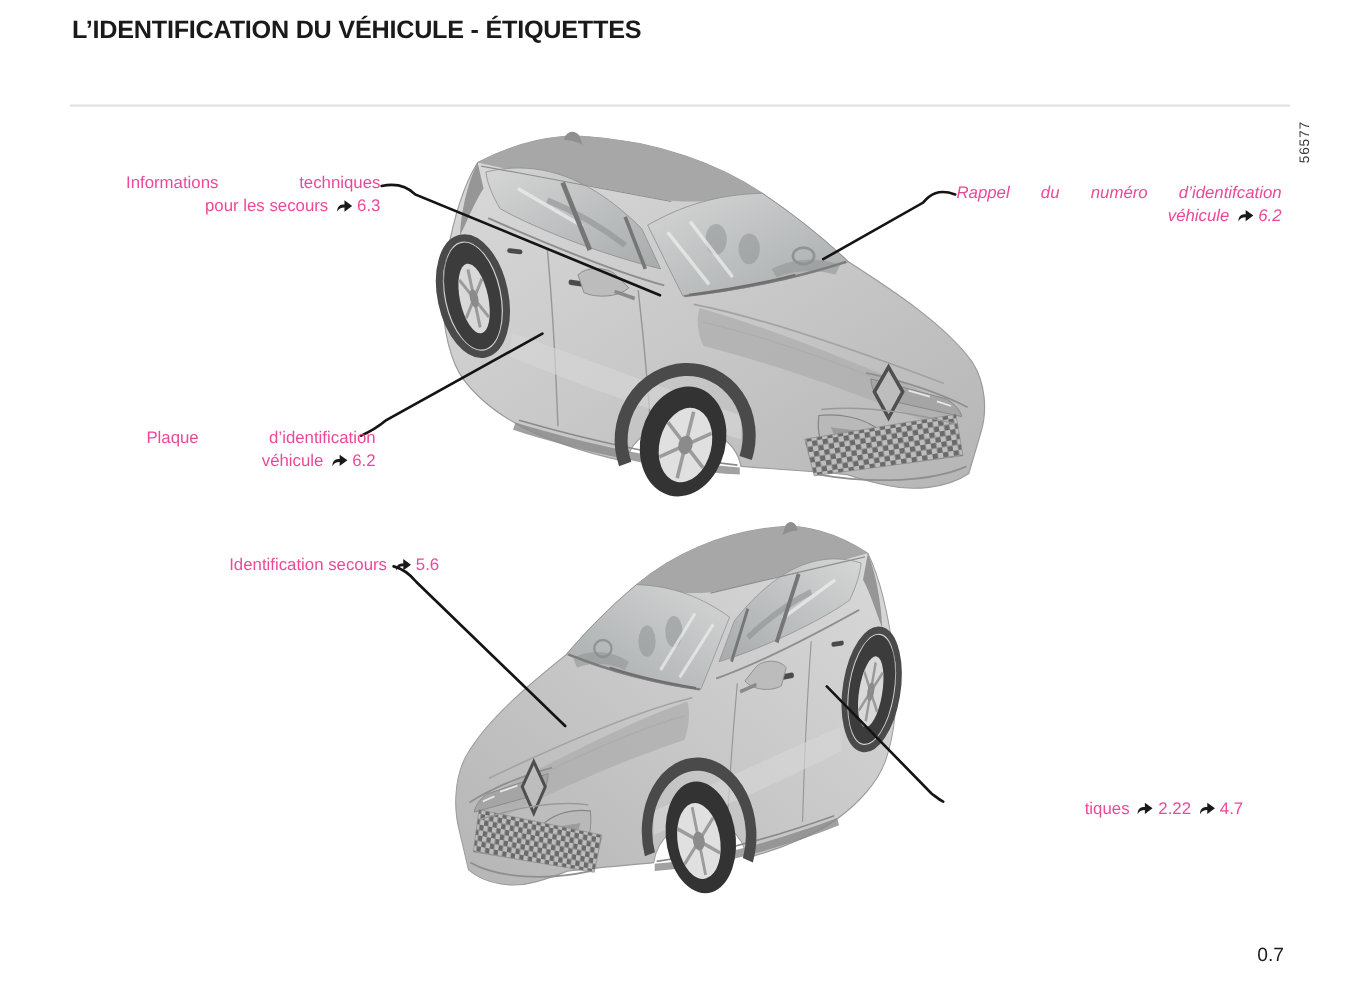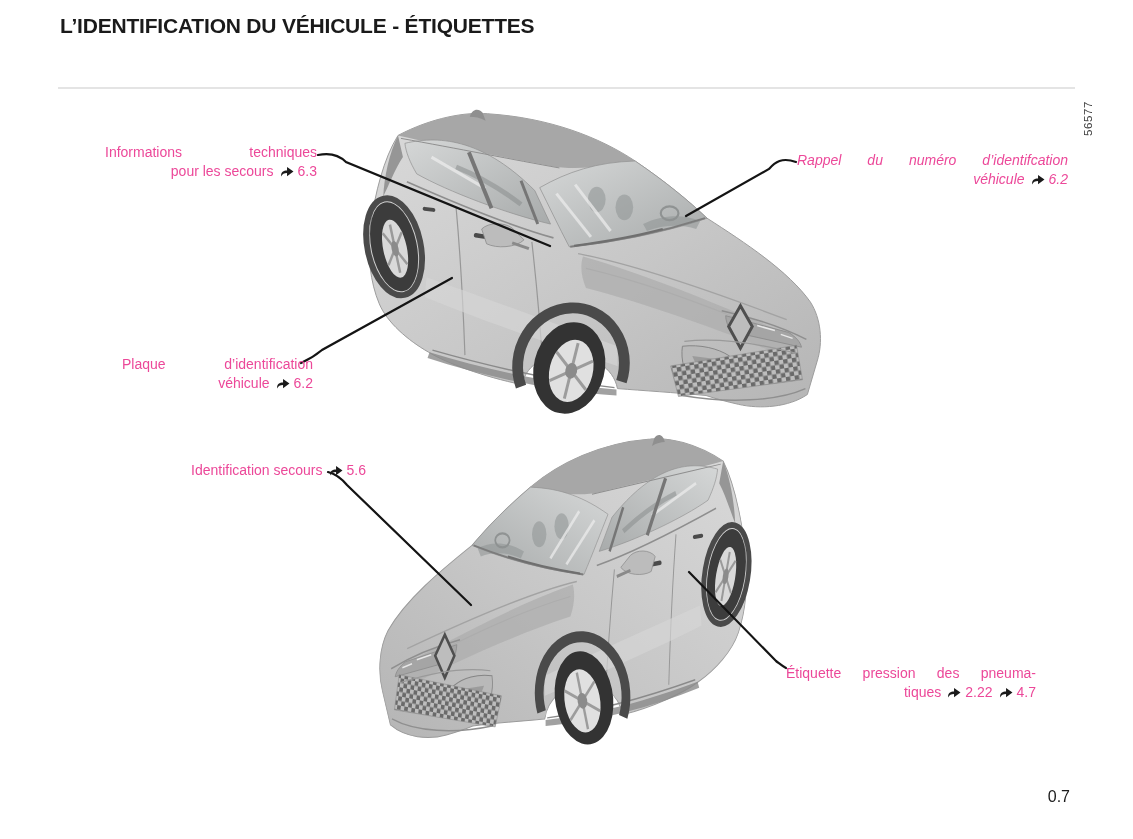--- a/index.html
+++ b/index.html
@@ -174,21 +174,20 @@
         </svg><span>6.2</span></span>
   </div>
 
   <div class="callout" style="left:106px;top:461px;width:260px;">
     <span class="cl"><span>Identification secours</span><svg class="xref">
           <use href="#xref-arrow"></use>
         </svg><span>5.6</span></span>
   </div>
 
   <div class="callout" style="left:786px;top:664px;width:250px;">
-    <span class="cl just">Étiquette pression des pneuma-</span>
     <span class="cl"><span>tiques</span><svg class="xref">
           <use href="#xref-arrow"></use>
         </svg><span>2.22</span><svg class="xref">
           <use href="#xref-arrow"></use>
         </svg><span>4.7</span></span>
   </div>
 
   <div class="page-number">0.7</div>
 
 </div>

